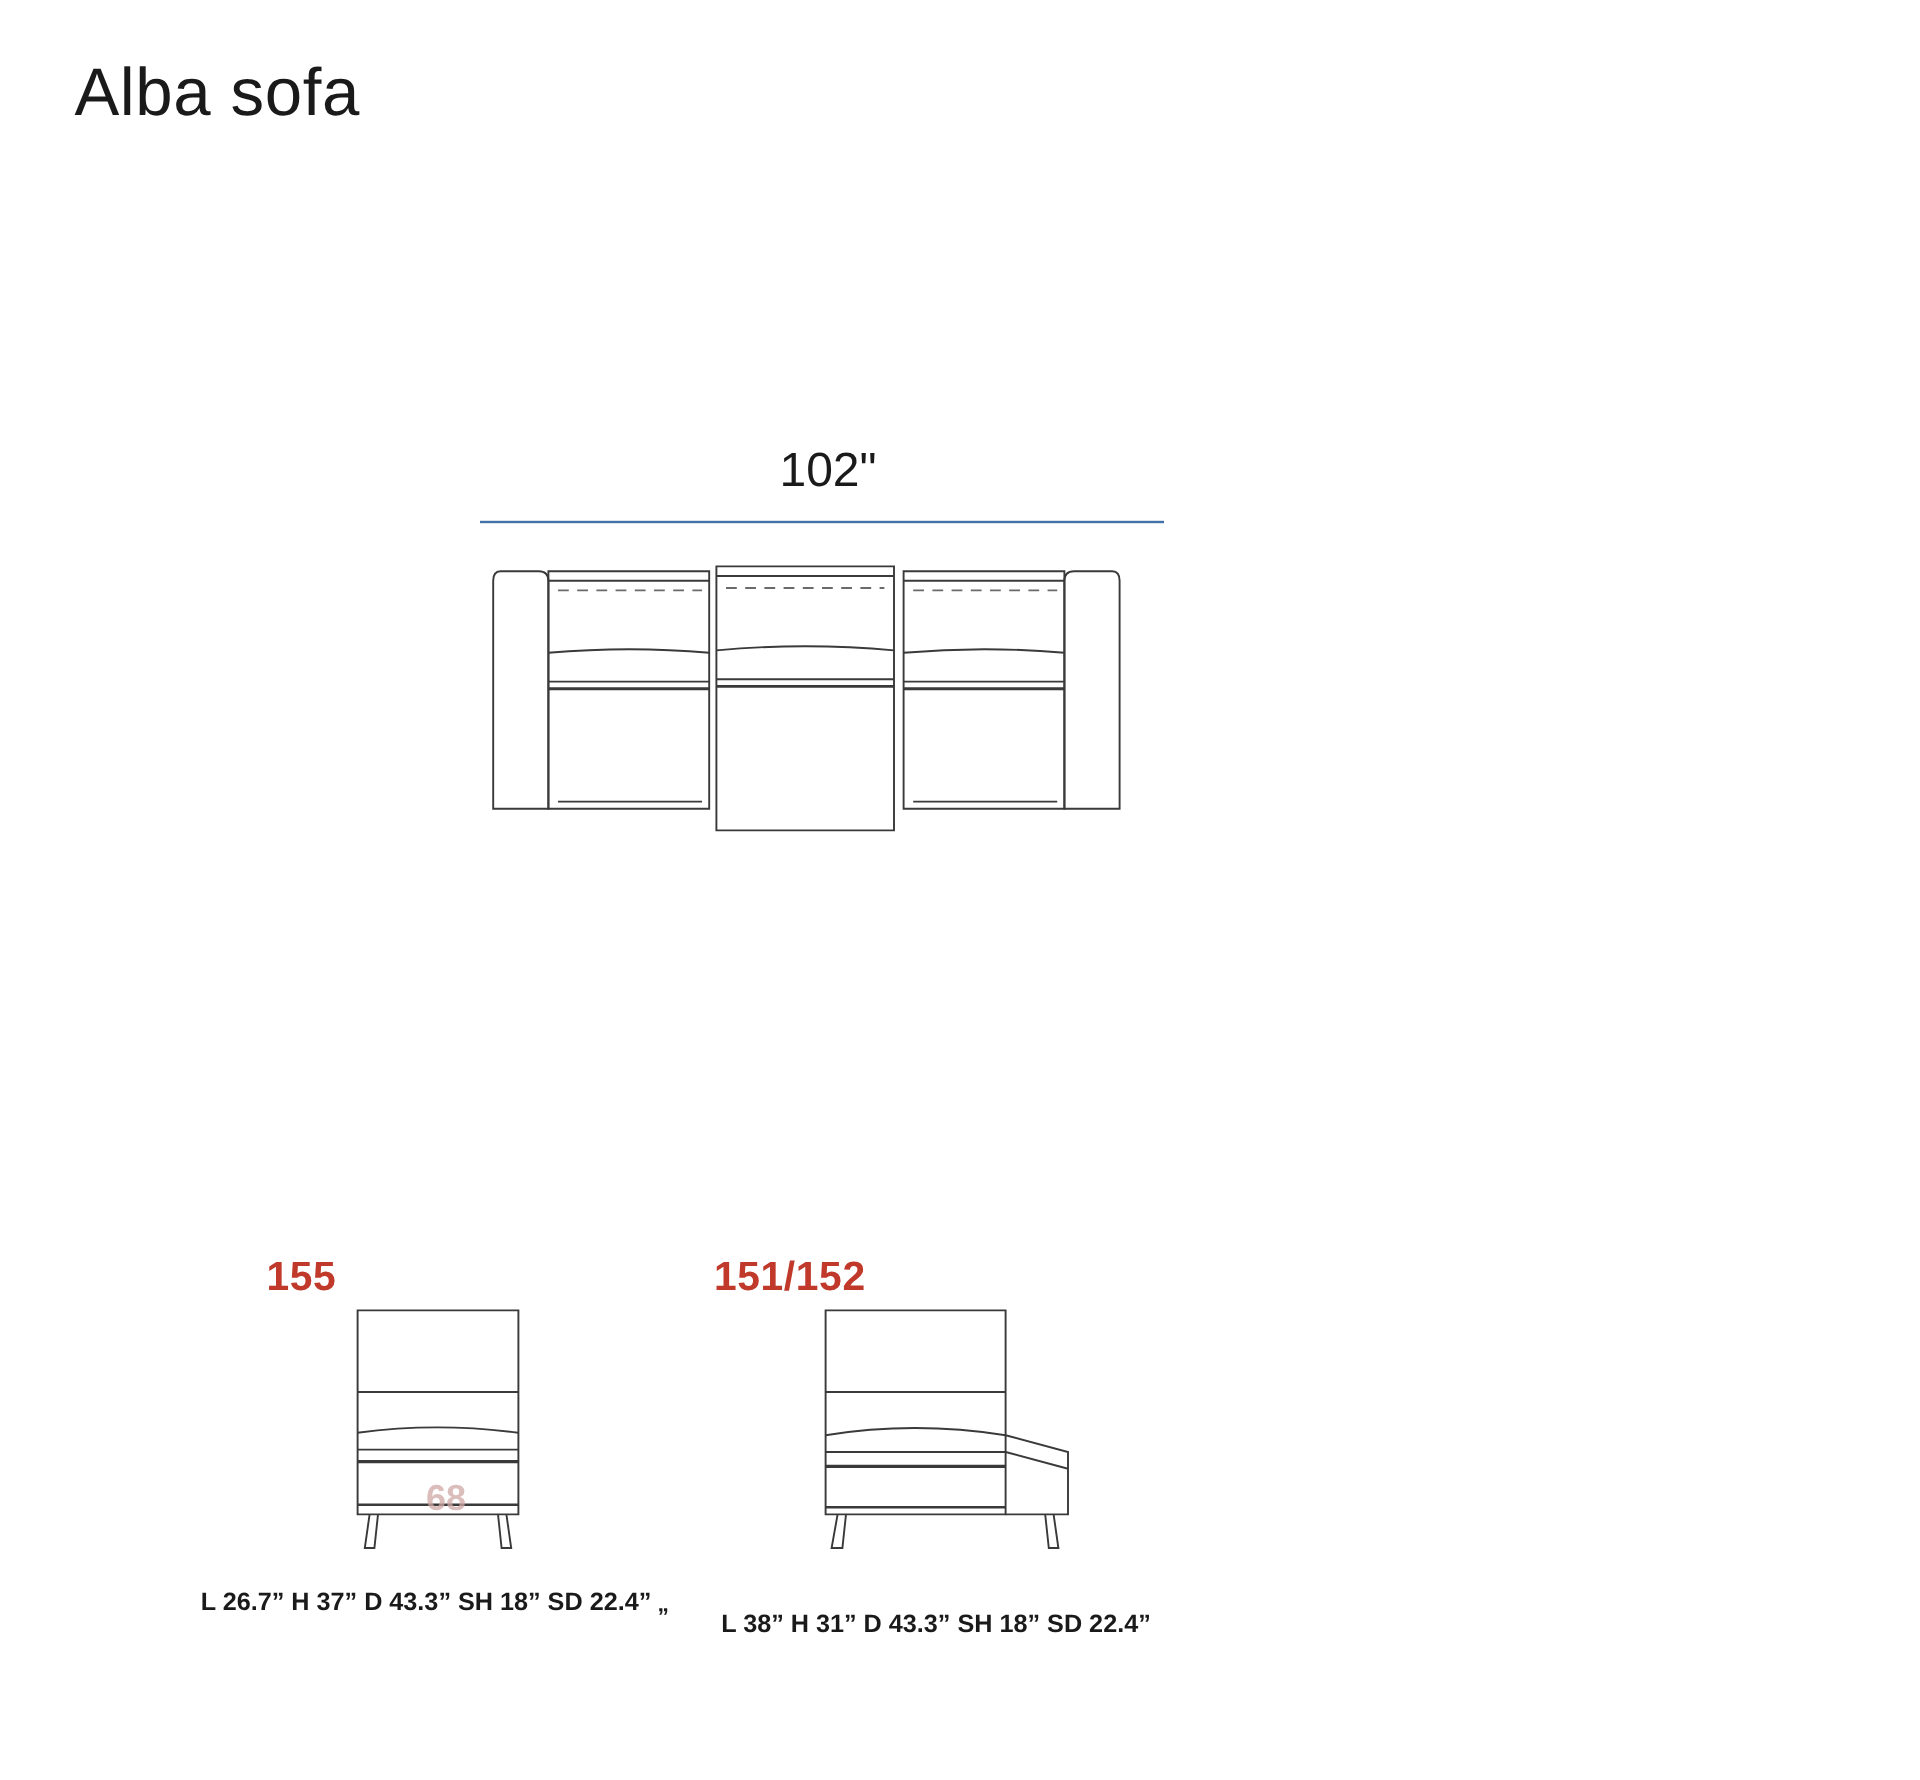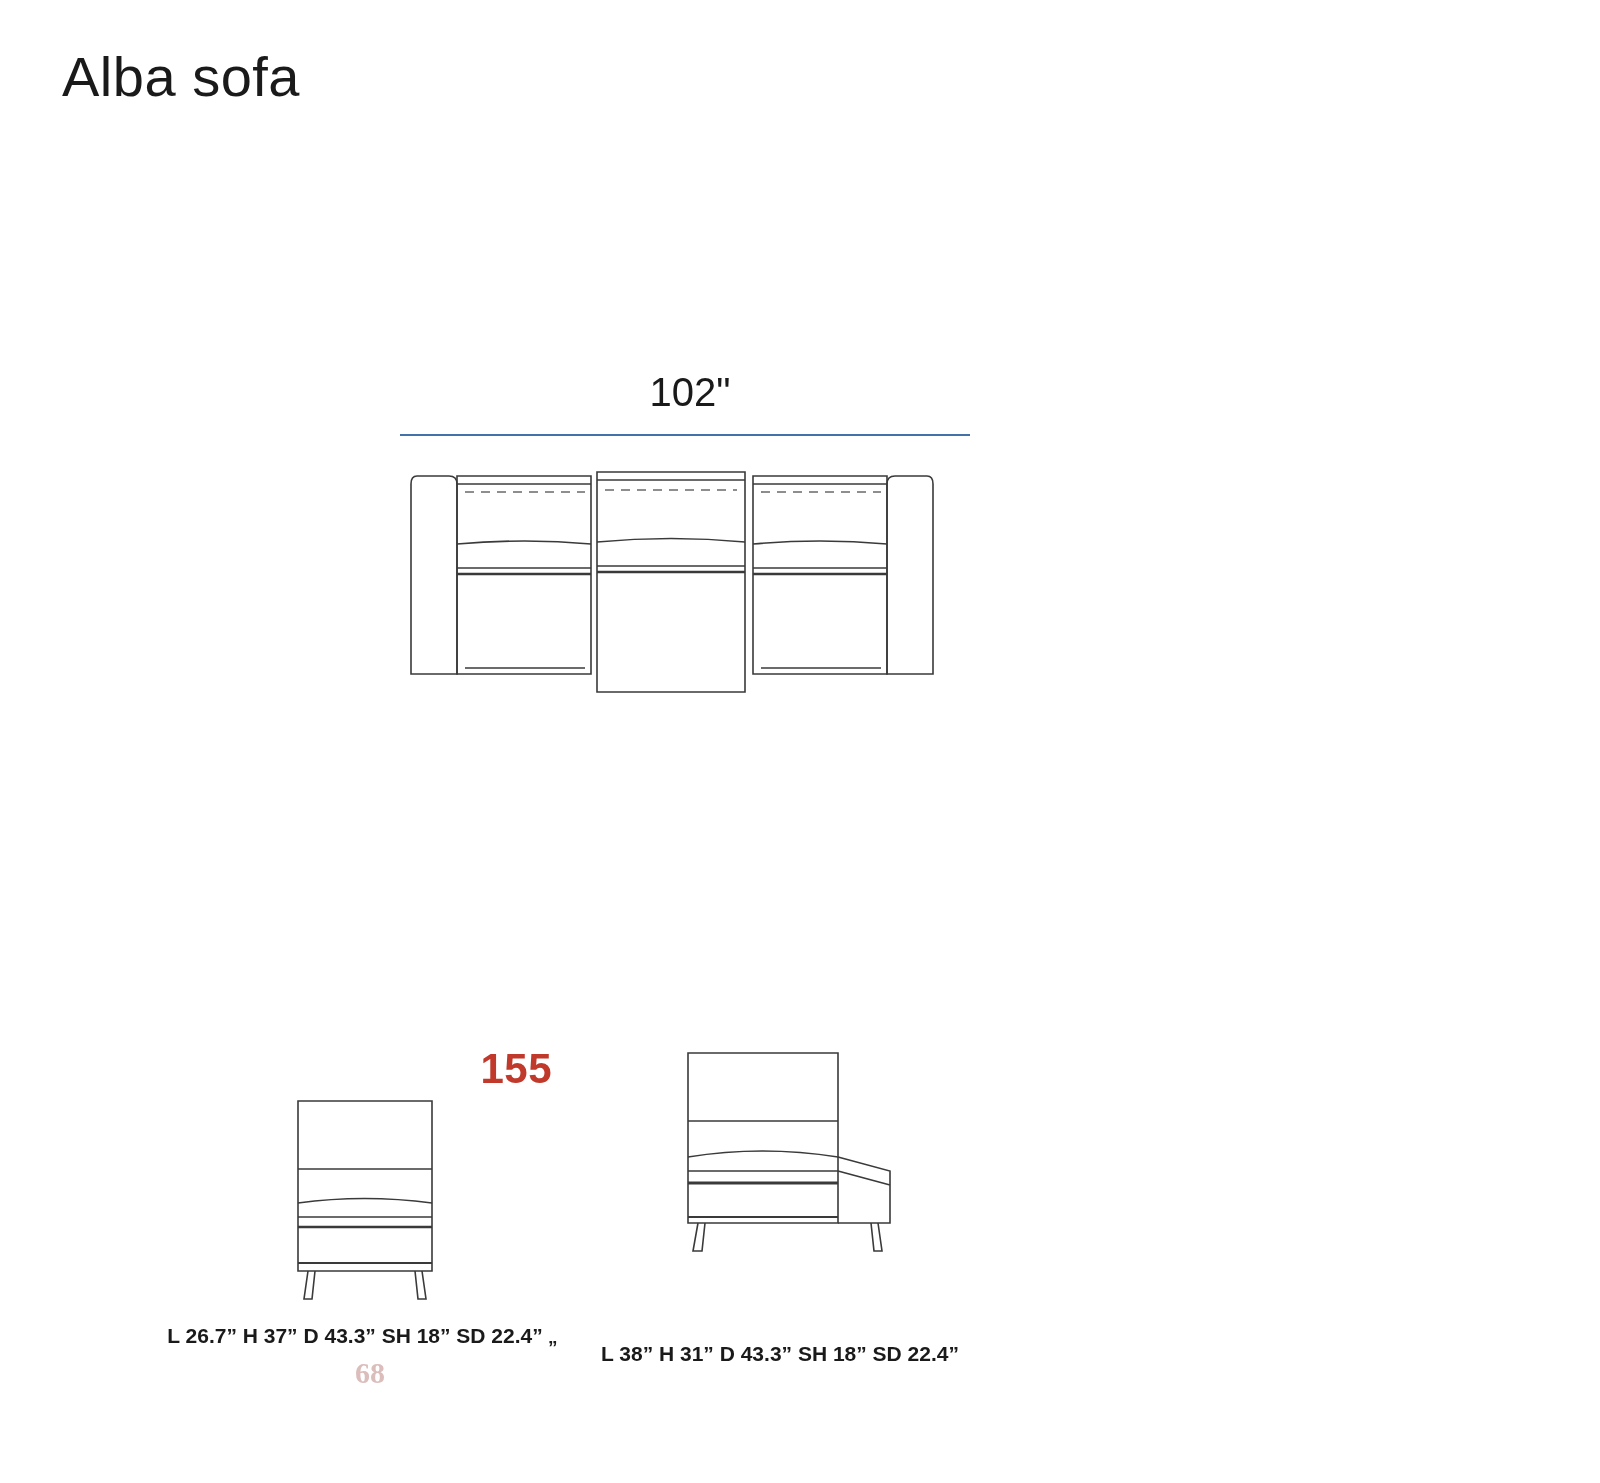--- a/index.html
+++ b/index.html
@@ -58,22 +58,22 @@
   }
 
   
   .module {
     position: absolute;
   }
   #module-155 { left: 200px; top: 1045px; width: 330px; }
   #module-151 { left: 560px; top: 1045px; width: 460px; }
 
   .module-code {
-    text-align: right;
-    font-size: 42px;
+    text-align: left;
+    font-size: 34px;
     font-weight: 700;
     color: #c0392b;
     letter-spacing: 0.5px;
   }
   #module-155 .module-code { width: 330px; margin-left: 22px; }
   #module-151 .module-code { width: 460px; margin-left: 35px; }
 
   .module-svg-wrap { position: relative; }
 
   .spec-text {
@@ -90,26 +90,25 @@
     position: absolute;
     left: 548px;
     top: 1337px;
     font-size: 19px;
     font-weight: 700;
     color: #1a1a1a;
   }
   .faded-num {
     position: absolute;
     left: 355px;
-    top: 1356px;
+    top: 1232px;
     font-size: 30px;
     font-weight: 700;
     color: #cfa9a5;
     opacity: 0.75;
-    font-family: Liberation Serif, serif;
   }
 </style>
 </head>
 <body>
 
 <div class="page-title">Alba sofa</div>
 
 <div id="top-view">
 
   <div class="dim-label-top">102"</div>
@@ -174,20 +173,21 @@
       </g>
     </svg>
   </div>
 </div>
 
 <div class="faded-num">68</div>
 
 <div class="spec-text" id="spec-155">L 26.7” H 37” D 43.3” SH 18” SD 22.4”</div>
 
 <div class="module" id="module-151">
+  <div class="module-code">151/152</div>
 
   <div class="module-svg-wrap">
     <svg width="460" height="215" viewBox="0 0 460 215">
       <g fill="none" stroke="#3a3a3a" stroke-width="1.6">
 
         <path d="M128 8 L278 8 L278 178 L128 178 Z"></path>
         <path d="M128 76 L278 76"></path>
         <path d="M128 112 q74 -12 150 0"></path>
         <path d="M128 126 L278 126"></path>
         <path d="M128 138 L278 138" stroke-width="2.8"></path>

